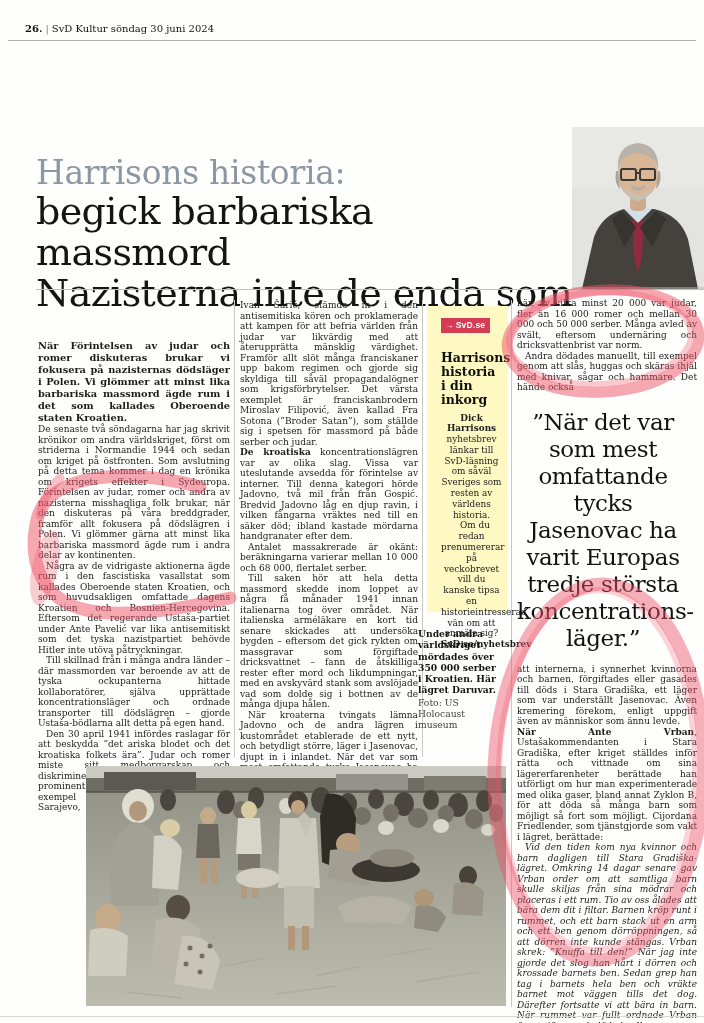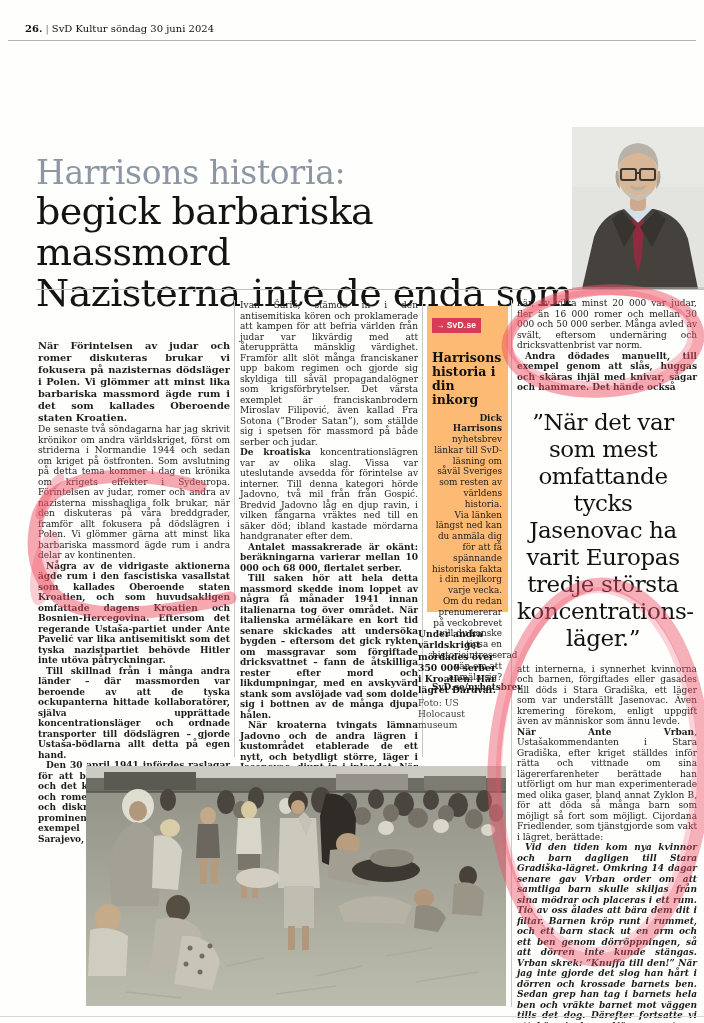--- a/index.html
+++ b/index.html
@@ -24,49 +24,49 @@
   
   .portrait{position:absolute;left:572px;top:127px;width:132px;height:162px;}
 
   
   .col{position:absolute;top:300px;font-size:9px;line-height:10.5px;text-align:justify;}
   .col p{margin:0;}
   #col1{left:38px;width:192px;margin-top:40px;}
   #col2{left:240px;width:178px;}
   #col3{left:517px;width:180px;top:298px;}
   .lead{font-weight:bold;font-size:9.8px;line-height:12px;margin-bottom:9px;}
-  .indent{text-indent:8px;font-weight:bold;}
+  .indent{text-indent:8px;}
   .gap{margin-top:10px;}
   .b{font-weight:bold;}
   .witness{font-style:italic;}
   .pullquote{
     text-align:center;font-size:23px;line-height:27px;letter-spacing:-0.4px;
     margin:16px 8px 12px 0;color:#121212;
   }
 
   
   .vdiv{position:absolute;width:1px;background:#c9c9c3;}
   #vdiv1{left:234px;top:300px;height:457px;}
   #vdiv2{left:422px;top:300px;height:457px;}
   #vdiv3{left:511px;top:300px;height:707px;}
 
   
   .svdbox{
     position:absolute;left:427px;top:306px;width:81px;height:306px;
-    background:#fdba74;padding:7px 6px 0 5px;box-sizing:border-box;
+    background:#fef9c3;padding:7px 6px 0 14px;box-sizing:border-box;
   }
   .badge{
     display:inline-block;background:#d63d55;color:#fff;
     font-family:"Liberation Sans","DejaVu Sans",sans-serif;
     font-weight:bold;font-size:8.5px;line-height:1;padding:3px 5px 3px 4px;
     letter-spacing:0.2px;
   }
   .badge .arr{margin-right:2px;font-weight:normal;}
   .boxtitle{font-weight:bold;font-size:12.5px;line-height:14px;margin-top:18px;color:#101010;}
-  .boxbody{font-size:8.9px;line-height:10.8px;margin-top:6px;text-align:right;}
+  .boxbody{font-size:8.9px;line-height:10.8px;margin-top:6px;text-align:center;}
   .boxbody p{margin:0;}
   .boxbody .bind{text-indent:7px;}
   .boxlink{font-weight:bold;}
 
   
   .caption{position:absolute;left:418px;top:628px;width:82px;
     font-size:9.2px;line-height:11.3px;font-weight:bold;color:#141414;text-align:left;}
   .caption .credit{font-weight:normal;color:#3c3c3c;display:block;margin-top:1px;}
 
   
@@ -141,21 +141,20 @@
   <div class="vdiv" id="vdiv2"></div>
   <div class="vdiv" id="vdiv3"></div>
 
   <div class="svdbox">
     <div class="badge">
       <span class="arr">→</span><span>SvD.se</span>
     </div>
     <div class="boxtitle">Harrisons historia i din inkorg</div>
     <div class="boxbody">
       <p><span class="b">Dick Harrisons</span><span> nyhetsbrev länkar till SvD-läsning om såväl Sveriges som resten av världens historia.</span></p>
-      <p class="bind">Via länken längst ned kan du anmäla dig för att få spännande historiska fakta i din mejlkorg varje vecka.</p>
       <p class="bind">Om du redan prenumererar på veckobrevet vill du kanske tipsa en historieintresserad vän om att anmäla sig?</p>
       <p class="boxlink">SvD.se/nyhetsbrev</p>
     </div>
   </div>
 
   <div class="caption">
     <span>Under andra världskriget mördades över 350 000 serber i Kroatien. Här lägret Daruvar.</span>
     <span class="credit">Foto: US Holocaust museum</span>
   </div>
 

